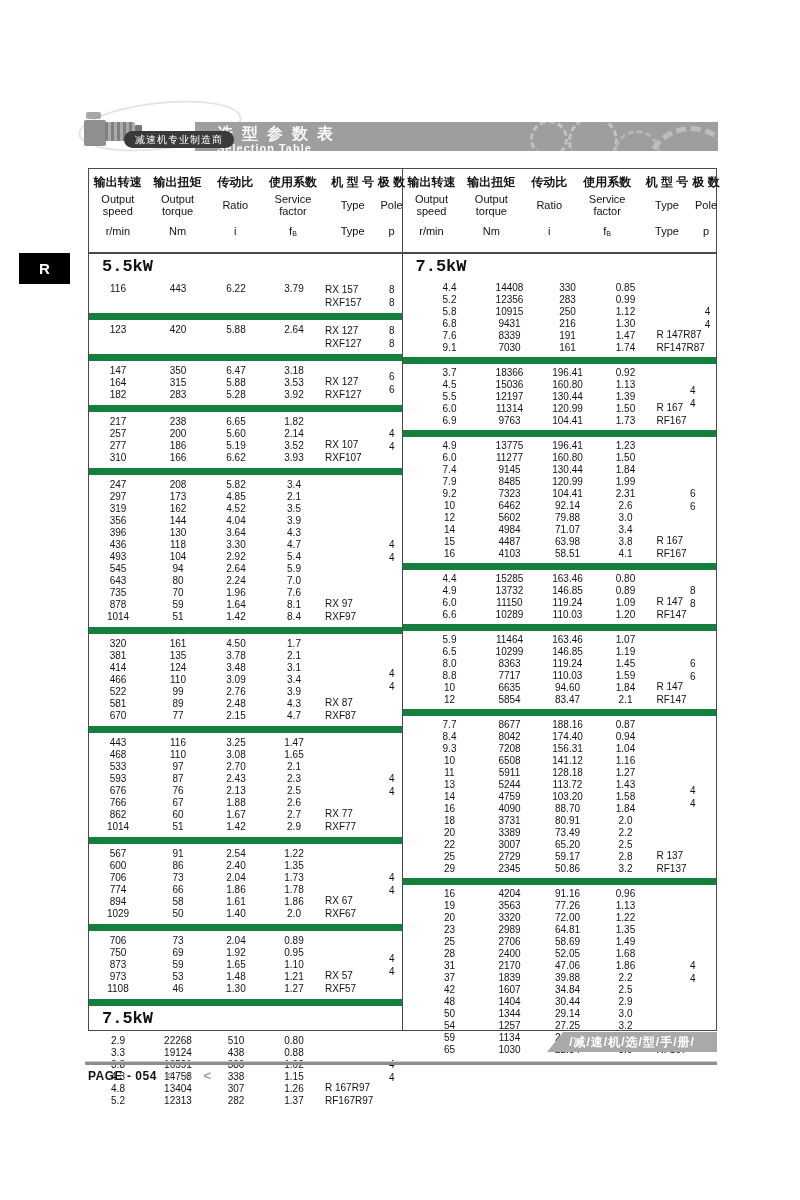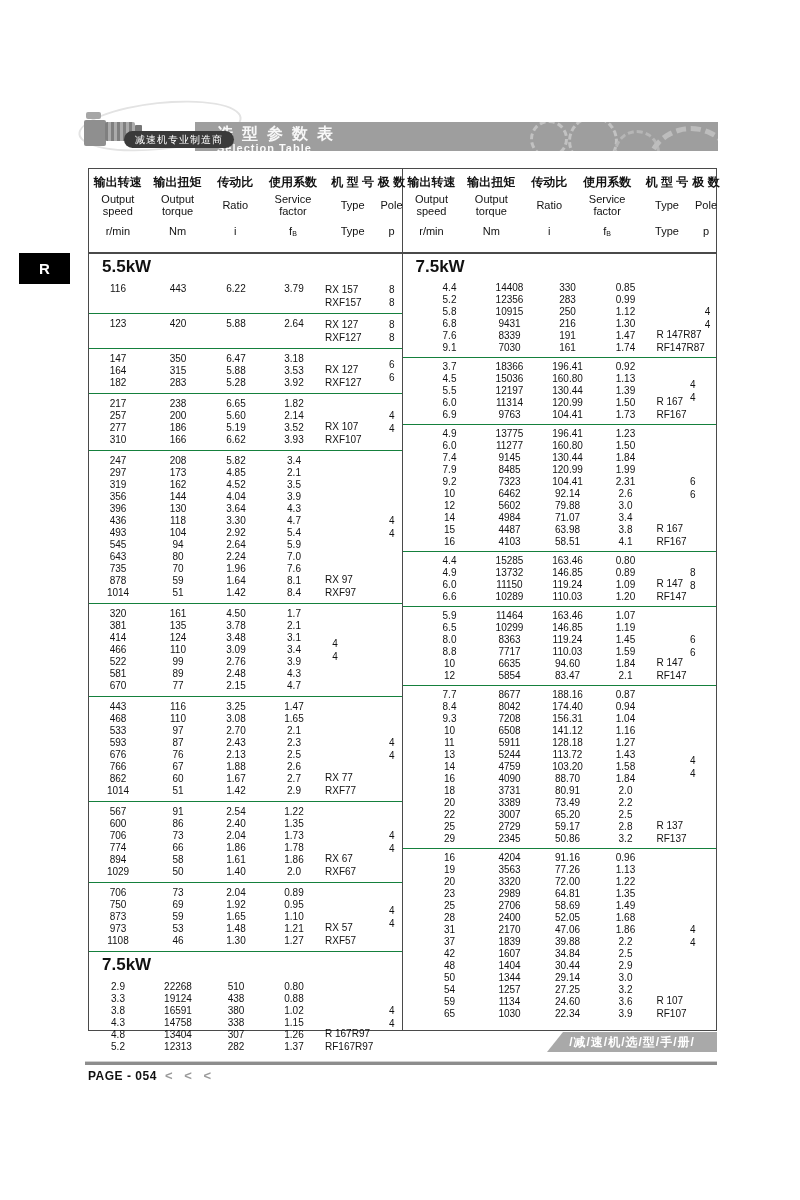--- a/index.html
+++ b/index.html
@@ -34,22 +34,22 @@
          border:1px solid var(--border,#4a4a4a);display:flex;box-sizing:border-box;}
   .ttable{width:50%;display:flex;flex-direction:column;box-sizing:border-box;}
   .ttable.left{border-right:1px solid var(--border,#4a4a4a);}
   .thead{display:flex;border-bottom:2px solid var(--border,#4a4a4a);padding:5px 0 15px;}
   .hcell{display:flex;flex-direction:column;align-items:center;}
   .hcn{font-size:12px;font-weight:bold;white-space:nowrap;line-height:16px;}
   .hen{font-size:11px;height:30px;display:flex;align-items:center;justify-content:center;text-align:center;line-height:12px;}
   .hun{font-size:11px;height:17px;display:flex;align-items:flex-end;}
   .hun sub{font-size:7px;}
   .tbody{flex:1;display:flex;flex-direction:column;}
-  .tbody>*+*{border-top:1px solid #15803d;}
-  .power-header{font-family:Liberation Sans, sans-serif;font-size:17px;font-weight:bold;padding:3px 0 2px 13px;line-height:20px;}
+  .tbody>*+*{border-top:7px solid #15803d;}
+  .power-header{font-family:Liberation Mono, monospace;font-size:17px;font-weight:bold;padding:3px 0 2px 13px;line-height:20px;}
   .power-header+.group{border-top:none;}
   .group{display:flex;padding:4px 0;}
   .ttable.right .group{padding:3px 18px;}
   .rows{width:236px;}
   .drow{display:flex;height:12px;line-height:12px;font-size:10px;}
   .c{text-align:center;display:inline-block;}
   .c1{width:58px;}.c2{width:62px;}.c3{width:54px;}.c4{width:62px;}.c5{width:58px;}.c6{width:20px;}
   .typecol{width:58px;display:flex;flex-direction:column;justify-content:flex-end;font-size:10px;line-height:13px;white-space:nowrap;}
   .polecol{width:20px;display:flex;flex-direction:column;justify-content:center;font-size:10px;line-height:13px;text-align:center;}
 
@@ -346,20 +346,24 @@
                 <span class="c c3">2.48</span>
                 <span class="c c4">4.3</span>
               </div>
               <div class="drow">
                 <span class="c c1">670</span>
                 <span class="c c2">77</span>
                 <span class="c c3">2.15</span>
                 <span class="c c4">4.7</span>
               </div>
             </div>
+            <div class="typecol">
+              <div>RX 87</div>
+              <div>RXF87</div>
+            </div>
             <div class="polecol">
               <div>4</div>
               <div>4</div>
             </div>
           </div>
           <div class="group">
             <div class="rows">
               <div class="drow">
                 <span class="c c1">443</span>
                 <span class="c c2">116</span>

